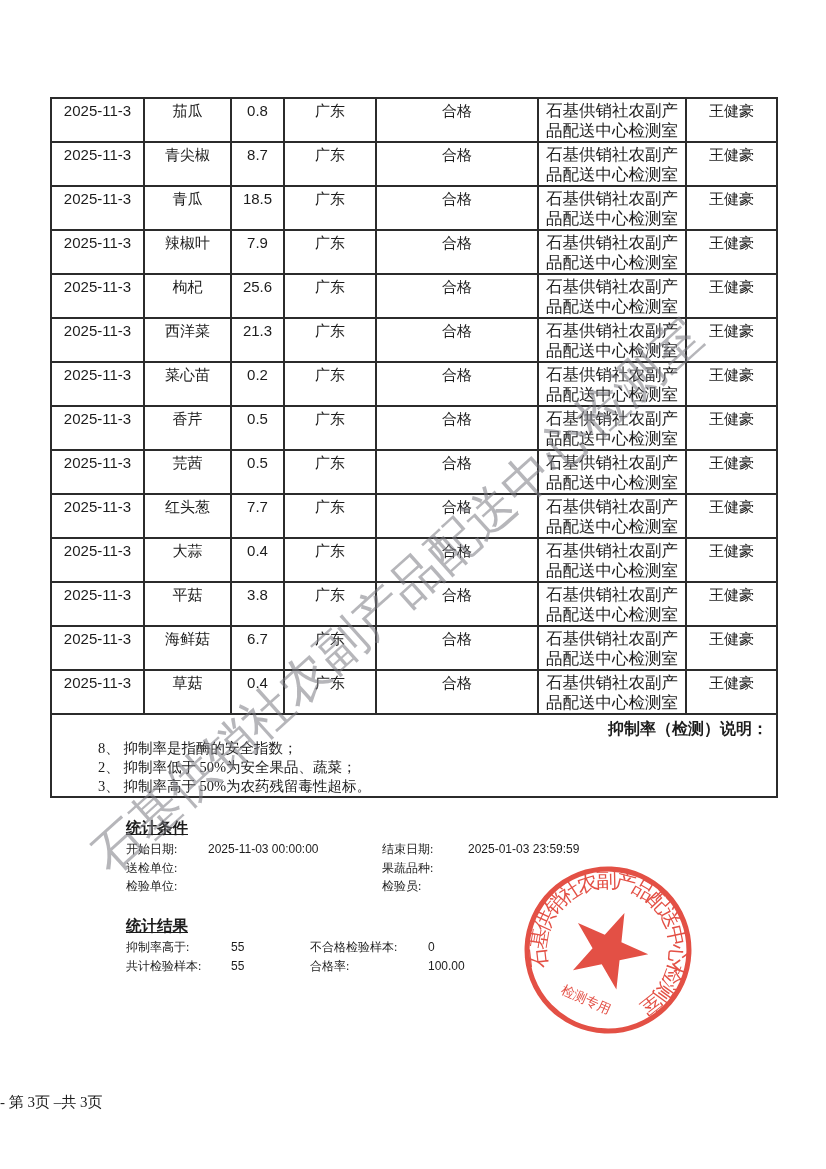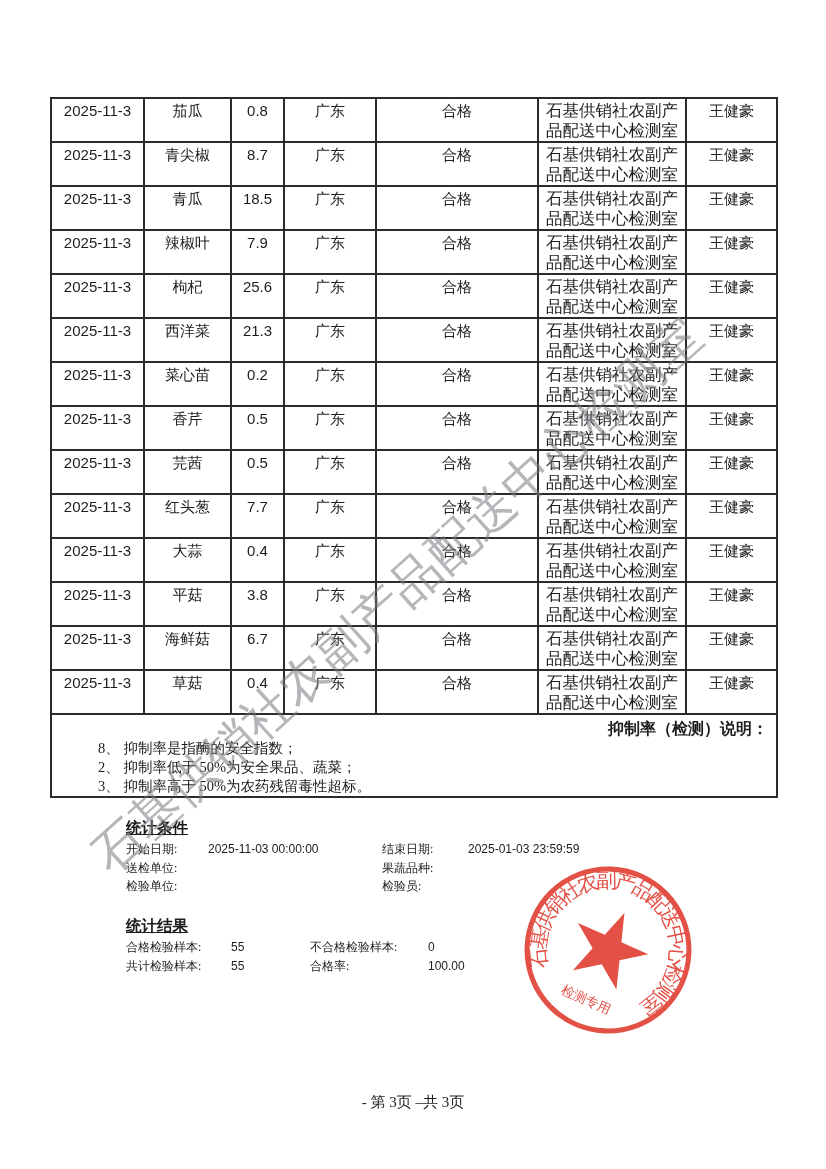--- a/index.html
+++ b/index.html
@@ -60,21 +60,21 @@
     color:var(--wm-color);z-index:5;pointer-events:none;
   }
   
   .stamp{
     position:absolute;left:522px;top:864px;width:172px;height:172px;
     transform:rotate(24deg);z-index:6;opacity:0.88;pointer-events:none;
   }
   
   .footer{
     position:absolute;left:0;top:1093px;width:826px;
-    text-align:center;font-size:15px;z-index:3;
+    font-size:15px;z-index:3;
   }
 </style>
 </head>
 <body>
 
 <div class="page">
 
   <table class="report-table">
     <colgroup>
       <col style="width:93px">
@@ -237,21 +237,21 @@
     <span>果蔬品种:</span>
     <span class="stat-value"></span>
     <span>检验单位:</span>
     <span class="stat-value"></span>
     <span>检验员:</span>
     <span class="stat-value"></span>
   </div>
 
   <div class="stats-heading" style="top:916px">统计结果</div>
   <div class="stats-grid res-grid">
-    <span>合格检验样本:</span>
+    <span>抑制率高于:</span>
     <span class="stat-value">55</span>
     <span>不合格检验样本:</span>
     <span class="stat-value">0</span>
     <span>共计检验样本:</span>
     <span class="stat-value">55</span>
     <span>合格率:</span>
     <span class="stat-value">100.00</span>
   </div>
 
   <div class="watermark">石基供销社农副产品配送中心检测室</div>

